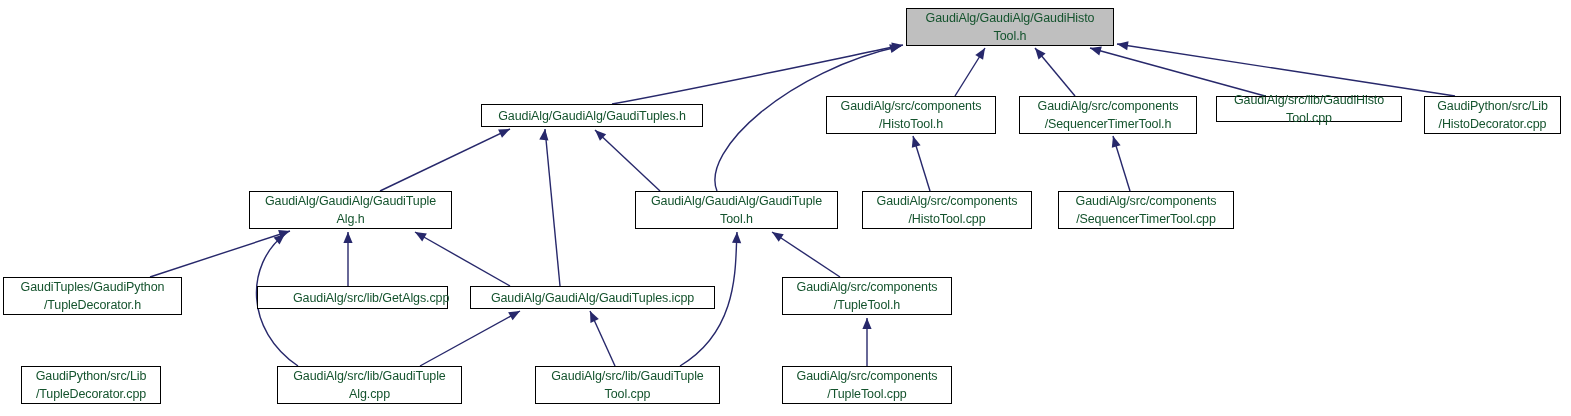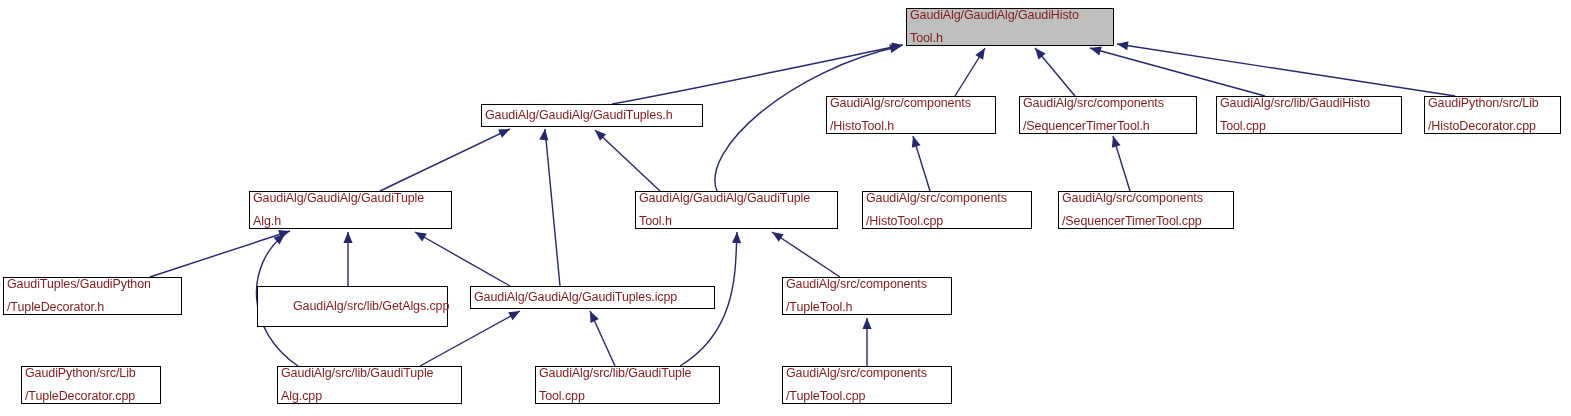--- a/index.html
+++ b/index.html
@@ -23,23 +23,24 @@
     top: 0;
     width: 1571px;
     height: 416px;
     pointer-events: none;
   }
   .node {
     position: absolute;
     box-sizing: border-box;
     border: 1px solid #000000;
     background: #ffffff;
-    color: #7f1d1d;
+    color: #14532d;
     font-size: 12.5px;
-    line-height: 23px;
+    line-height: 18px;
+    text-align: center;
     display: flex;
     align-items: center;
     justify-content: center;
     white-space: pre-line;
     letter-spacing: -0.1px;
     z-index: 2;
   }
   .node.root {
     background: #bfbfbf;
     border: 1px solid #000000;
@@ -138,35 +139,35 @@
       </g>
     </svg>
   <div id="node-layer">
       <div class="node root" style="left: 906px; top: 8px; width: 208px; height: 38px; background: rgb(191, 191, 191);"><span class="node-label">GaudiAlg/GaudiAlg/GaudiHisto
 Tool.h</span></div>
       <div class="node" style="left: 481px; top: 104px; width: 222px; height: 23px;"><span class="node-label">GaudiAlg/GaudiAlg/GaudiTuples.h</span></div>
       <div class="node" style="left: 826px; top: 96px; width: 170px; height: 38px;"><span class="node-label">GaudiAlg/src/components
 /HistoTool.h</span></div>
       <div class="node" style="left: 1019px; top: 96px; width: 178px; height: 38px;"><span class="node-label">GaudiAlg/src/components
 /SequencerTimerTool.h</span></div>
-      <div class="node" style="left: 1216px; top: 96px; width: 186px; height: 38px;"><span class="node-label">GaudiAlg/src/lib/GaudiHisto
+      <div class="node" style="left: 1216px; top: 96px; width: 186px; height: 26px;"><span class="node-label">GaudiAlg/src/lib/GaudiHisto
 Tool.cpp</span></div>
       <div class="node" style="left: 1424px; top: 96px; width: 137px; height: 38px;"><span class="node-label">GaudiPython/src/Lib
 /HistoDecorator.cpp</span></div>
       <div class="node" style="left: 249px; top: 191px; width: 203px; height: 38px;"><span class="node-label">GaudiAlg/GaudiAlg/GaudiTuple
 Alg.h</span></div>
       <div class="node" style="left: 635px; top: 191px; width: 203px; height: 38px;"><span class="node-label">GaudiAlg/GaudiAlg/GaudiTuple
 Tool.h</span></div>
       <div class="node" style="left: 862px; top: 191px; width: 170px; height: 38px;"><span class="node-label">GaudiAlg/src/components
 /HistoTool.cpp</span></div>
       <div class="node" style="left: 1058px; top: 191px; width: 176px; height: 38px;"><span class="node-label">GaudiAlg/src/components
 /SequencerTimerTool.cpp</span></div>
       <div class="node" style="left: 3px; top: 277px; width: 179px; height: 38px;"><span class="node-label">GaudiTuples/GaudiPython
 /TupleDecorator.h</span></div>
-      <div class="node" style="left: 257px; top: 286px; width: 191px; height: 41px; padding-left: 32px;"><span class="node-label">GaudiAlg/src/lib/GetAlgs.cpp</span></div>
+      <div class="node" style="left: 257px; top: 286px; width: 191px; height: 23px; padding-left: 32px;"><span class="node-label">GaudiAlg/src/lib/GetAlgs.cpp</span></div>
       <div class="node" style="left: 470px; top: 286px; width: 245px; height: 23px;"><span class="node-label">GaudiAlg/GaudiAlg/GaudiTuples.icpp</span></div>
       <div class="node" style="left: 782px; top: 277px; width: 170px; height: 38px;"><span class="node-label">GaudiAlg/src/components
 /TupleTool.h</span></div>
       <div class="node" style="left: 21px; top: 366px; width: 140px; height: 38px;"><span class="node-label">GaudiPython/src/Lib
 /TupleDecorator.cpp</span></div>
       <div class="node" style="left: 277px; top: 366px; width: 185px; height: 38px;"><span class="node-label">GaudiAlg/src/lib/GaudiTuple
 Alg.cpp</span></div>
       <div class="node" style="left: 535px; top: 366px; width: 185px; height: 38px;"><span class="node-label">GaudiAlg/src/lib/GaudiTuple
 Tool.cpp</span></div>
       <div class="node" style="left: 782px; top: 366px; width: 170px; height: 38px;"><span class="node-label">GaudiAlg/src/components

